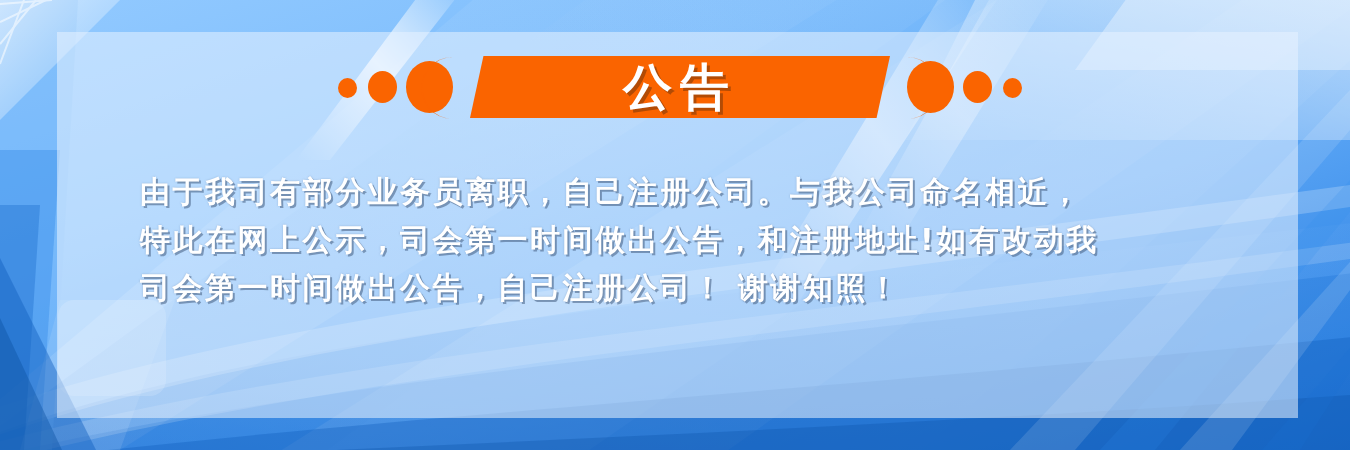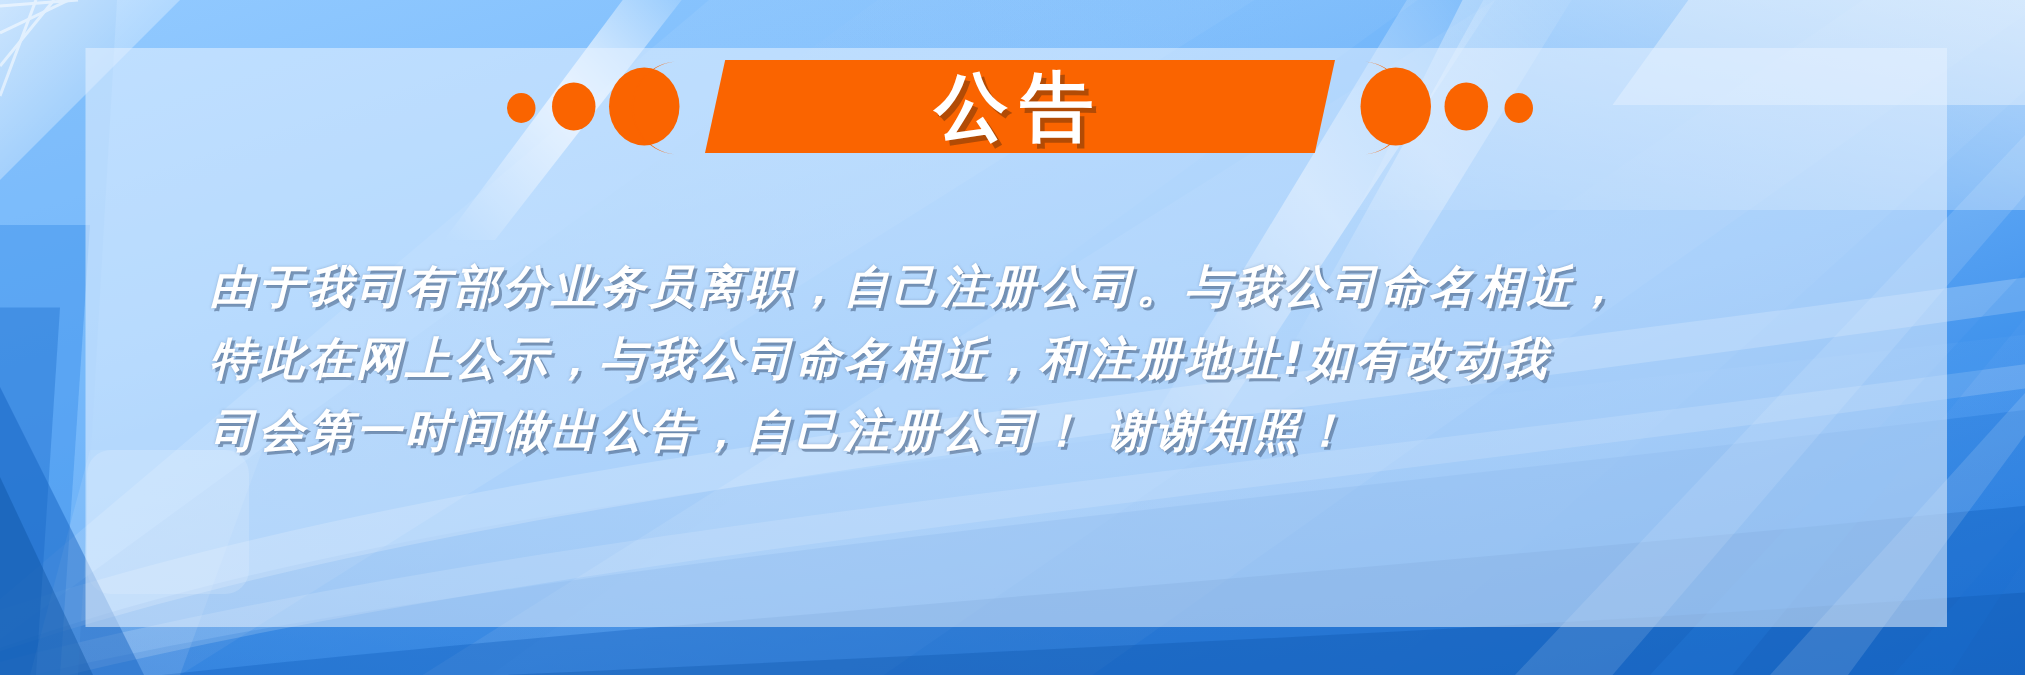--- a/index.html
+++ b/index.html
@@ -22,21 +22,21 @@
 
   
   #inner-panel{
     position:absolute;left:57px;top:32px;width:1241px;height:386px;
     background:rgba(232,243,255,.55);
     pointer-events:none;
   }
 
   
   #title-bar{
-    position:absolute;left:330px;top:36px;width:700px;height:72px;
+    position:absolute;left:330px;top:52px;width:700px;height:72px;
   }
   .deco-dot{position:absolute;background:#fa6400;border-radius:50%;}
   .ring{position:absolute;border-radius:50%;}
 
   #title-ribbon{
     position:absolute;left:140px;top:4px;width:420px;height:62px;
     background:#fa6400;
     clip-path:polygon(3.2% 0%,100% 0%,96.8% 100%,0% 100%);
   }
   #announcement-title{
@@ -53,21 +53,20 @@
     position:absolute;left:140px;top:168px;width:1090px;
     z-index:5;
   }
   .body-line{
     font-size:30px;font-weight:bold;color:#ffffff;
     letter-spacing:2.5px;
     line-height:48px;
     white-space:nowrap;
     text-shadow:2px 2px 0 rgba(70,95,130,.55),
                 0 0 2px rgba(70,95,130,.35);
-    font-style:italic;
   }
 </style>
 </head>
 <body>
 
 <div id="announcement-banner">
 
   <svg class="bg-layer" viewBox="0 0 1350 450" preserveAspectRatio="none">
     <defs>
       <linearGradient id="gBase" x1="0" y1="0" x2="1" y2="1">
@@ -172,17 +171,17 @@
     </svg>
     <span class="deco-dot" style="left:577px;top:9px;width:47px;height:52px;"></span>
     <span class="deco-dot" style="left:633px;top:19px;width:29px;height:32px;"></span>
     <span class="deco-dot" style="left:673px;top:26px;width:19px;height:20px;"></span>
 
     <div id="announcement-title">公告</div>
   </div>
 
   <div id="announcement-body">
     <div class="body-line">由于我司有部分业务员离职，自己注册公司。与我公司命名相近，</div>
-    <div class="body-line">特此在网上公示，与我公司命名相近，和注册地址!如有改动我</div>
+    <div class="body-line">特此在网上公示，司会第一时间做出公告，和注册地址!如有改动我</div>
     <div class="body-line">司会第一时间做出公告，自己注册公司！ 谢谢知照！</div>
   </div>
 
 </div>
 
 </body></html>

